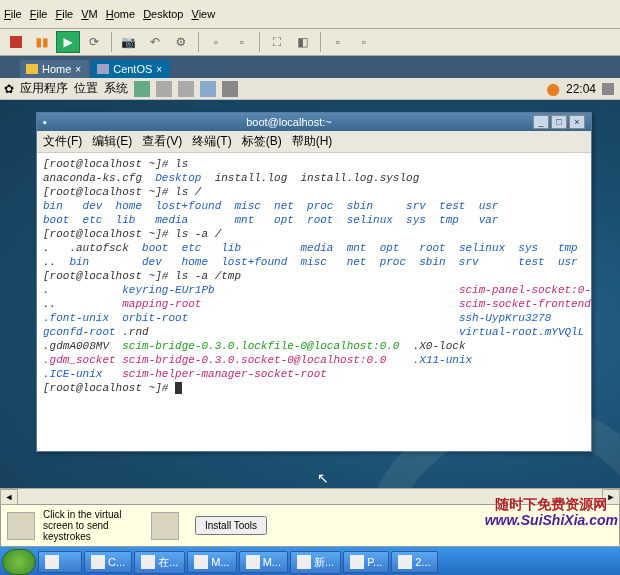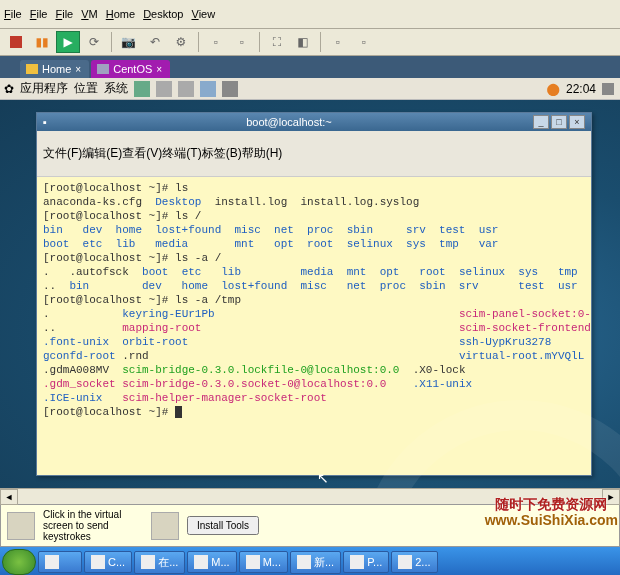--- a/index.html
+++ b/index.html
@@ -7,54 +7,54 @@
 .top-menu { background: #ece9d8; border-bottom: 1px solid #aca899; padding: 8px 4px; display: flex; gap: 8px; }
 .top-menu span { text-decoration: underline; text-decoration-color: transparent; }
 .top-menu span::first-letter { text-decoration: underline; }
 .toolbar1 { background: #ece9d8; border-bottom: 1px solid #aca899; padding: 2px 4px; display: flex; gap: 2px; align-items: center; }
 .tbtn { width: 24px; height: 22px; border: 1px solid transparent; display: flex; align-items: center; justify-content: center; font-size: 12px; }
 .tbtn.green { background: #27ae60; color: #fff; border: 1px solid #1e7a45; }
 .tbtn.gray { color: #666; }
 .sep { width: 1px; height: 20px; background: #aca899; margin: 0 3px; }
 .tabbar { background: #3c5a78; display: flex; align-items: flex-end; height: 22px; padding-left: 20px; }
 .tab { background: #4a6a8a; color: #fff; padding: 3px 8px 3px 6px; border-radius: 3px 3px 0 0; margin-right: 2px; display: flex; align-items: center; gap: 4px; font-size: 11px; }
-.tab.active { background: #a21caf; }
+.tab.active { background: #0369a1; }
 .tab .close { font-size: 10px; }
 .home-icon { display: inline-block; width: 12px; height: 10px; background: #f0c040; }
 .centos-icon { display: inline-block; width: 12px; height: 10px; background: #a0a0c0; }
 .gnome-panel { background: #e8e4d8; border-bottom: 1px solid #bbb; display: flex; align-items: center; padding: 2px 4px; gap: 6px; font-size: 12px; position: relative; }
 .gnome-panel .right { position: absolute; right: 6px; display: flex; align-items: center; gap: 6px; }
 .gicon { width: 16px; height: 16px; background: #888; display: inline-block; }
 .desktop { background: #1a4d6e; height: 388px; position: relative; background: radial-gradient(ellipse at 70% 60%, #2a6a95 0%, #1a4d6e 50%, #153d58 100%); overflow: hidden; }
 .desktop::after { content: ''; position: absolute; right: -60px; top: 300px; width: 260px; height: 260px; border: 30px solid rgba(255,255,255,0.08); border-radius: 50%; }
 .cursor { position: absolute; left: 317px; top: 370px; color: #fff; font-size: 14px; pointer-events: none; }
 .termwin { position: absolute; left: 36px; top: 12px; width: 556px; background: #eae7dc; border: 1px solid #5a7a9a; box-shadow: 2px 2px 4px rgba(0,0,0,0.3); }
 .termtitle { background: linear-gradient(to bottom, #5a87b0, #3a6790); color: #fff; padding: 2px 6px; display: flex; align-items: center; font-size: 11px; }
 .termtitle .t { flex: 1; text-align: center; }
 .termtitle .wbtn { width: 16px; height: 14px; background: #c8d8e8; border: 1px solid #888; margin-left: 2px; font-size: 9px; text-align: center; line-height: 12px; color: #333; }
-.termmenu { background: #eae7dc; padding: 14px 6px; display: flex; gap: 0; border-bottom: 1px solid #ccc; font-size: 12px; }
-.termbody { background: #fef9c3; padding: 4px 6px; font-family: 'Courier New', monospace; font-size: 11px; line-height: 14px; height: 298px; white-space: pre; color: #333; overflow: hidden; }
+.termmenu { background: #eae7dc; padding: 2px 6px; display: flex; gap: 10px; border-bottom: 1px solid #ccc; font-size: 12px; }
+.termbody { background: #ffffff; padding: 4px 6px; font-family: 'Courier New', monospace; font-size: 11px; line-height: 14px; height: 298px; white-space: pre; color: #333; overflow: hidden; font-style: italic; }
 .dir { color: #2060c0; }
 .exec { color: #20a020; }
 .special { color: #c82878; }
 .hscroll { height: 16px; background: #ece9d8; border-top: 1px solid #aca899; position: relative; }
 .hscroll::before { content: '◄'; position: absolute; left: 0; width: 16px; text-align: center; font-size: 9px; line-height: 14px; background: #ece9d8; border: 1px solid #aca899; }
 .hscroll::after { content: '►'; position: absolute; right: 0; width: 16px; text-align: center; font-size: 9px; line-height: 14px; background: #ece9d8; border: 1px solid #aca899; }
 .hint { background: #ffffe1; border: 1px solid #999; display: flex; align-items: center; padding: 4px 6px; gap: 8px; font-size: 10px; }
 .hint-icon { width: 28px; height: 28px; background: #d8d4c0; border: 1px solid #aaa; }
 .hint .col1 { width: 100px; }
 .hint .col2 { flex: 1; }
-.hint button { font-size: 10px; padding: 2px 8px; }
+.hint button { font-size: 10px; padding: 2px 8px; margin-left: 8px; }
 .taskbar { background: linear-gradient(to bottom, #3a94e8, #2268c0); height: 30px; display: flex; align-items: center; padding: 0 2px; gap: 2px; }
 .start { width: 34px; height: 26px; background: radial-gradient(circle, #7ac142, #3a8a2a); border-radius: 13px; border: 1px solid #2a6a1a; }
 .taskbtn { background: linear-gradient(to bottom, #5aa8f0, #3a7ad0); color: #fff; padding: 3px 6px; border-radius: 2px; font-size: 11px; display: flex; align-items: center; gap: 3px; min-width: 44px; max-width: 52px; overflow: hidden; white-space: nowrap; border: 1px solid #2a5aa0; }
 .taskbtn .ti { width: 14px; height: 14px; background: #eee; display: inline-block; }
 .watermark { position: absolute; right: 2px; bottom: 47px; font-size: 14px; color: #c00; font-weight: bold; text-align: center; line-height: 16px; pointer-events: none; text-shadow: 0 0 2px #fff; }
 .watermark .wm1 { color: #b02020; }
-.watermark .wm2 { color: #a16207; }
+.watermark .wm2 { color: #4c1d95; font-style: italic; }
 .watermark .wm3 { color: #b02020; font-size: 12px; }
 .curs { display: inline-block; width: 7px; height: 12px; background: #333; vertical-align: text-bottom; }
 </style>
 </head>
 <body>
 
 <div class="top-menu">
   <span>File</span>
   <span>File</span>
   <span>File</span>

